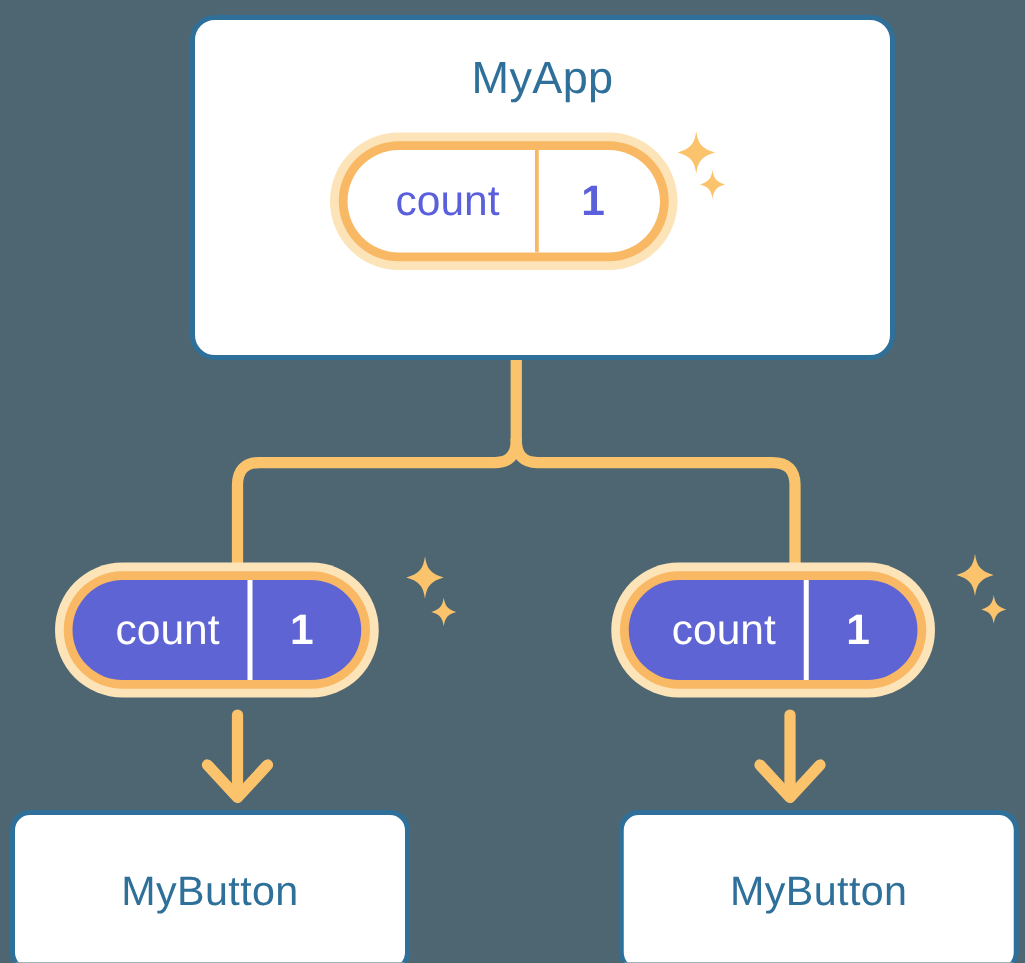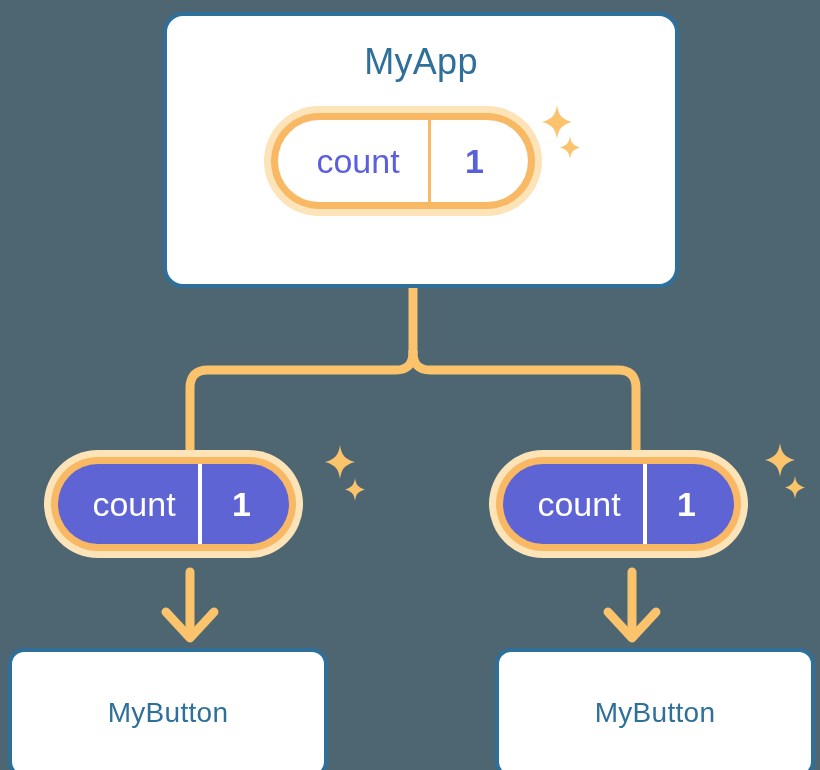--- a/index.html
+++ b/index.html
@@ -39,23 +39,23 @@
     background: #ffffff;
     border: 4px solid #2e7099;
     border-radius: 18px;
     z-index: 3;
     display: flex;
     flex-direction: column;
     align-items: center;
   }
 
   .card-root {
-    left: 163px;
+    left: 152px;
     top: 12px;
-    width: 516px;
+    width: 564px;
     height: 276px;
     border-radius: 20px;
     padding-top: 26px;
   }
 
   .card-title {
     font-size: 36px;
     color: #2e7099;
     letter-spacing: 0.3px;
     font-weight: 400;
@@ -65,21 +65,21 @@
   .card-leaf {
     width: 320px;
     height: 130px;
     border-radius: 16px;
     justify-content: center;
   }
 
   .card-leaf-left  { left: 8px;   top: 648px; }
   .card-leaf-right { left: 495px; top: 648px; }
 
-  .card-leaf .card-title { font-size: 28px; }
+  .card-leaf .card-title { font-size: 33px; }
 
   
   .pill-wrap {
     position: absolute;
     z-index: 4;
     display: flex;
     justify-content: center;
   }
 
   

